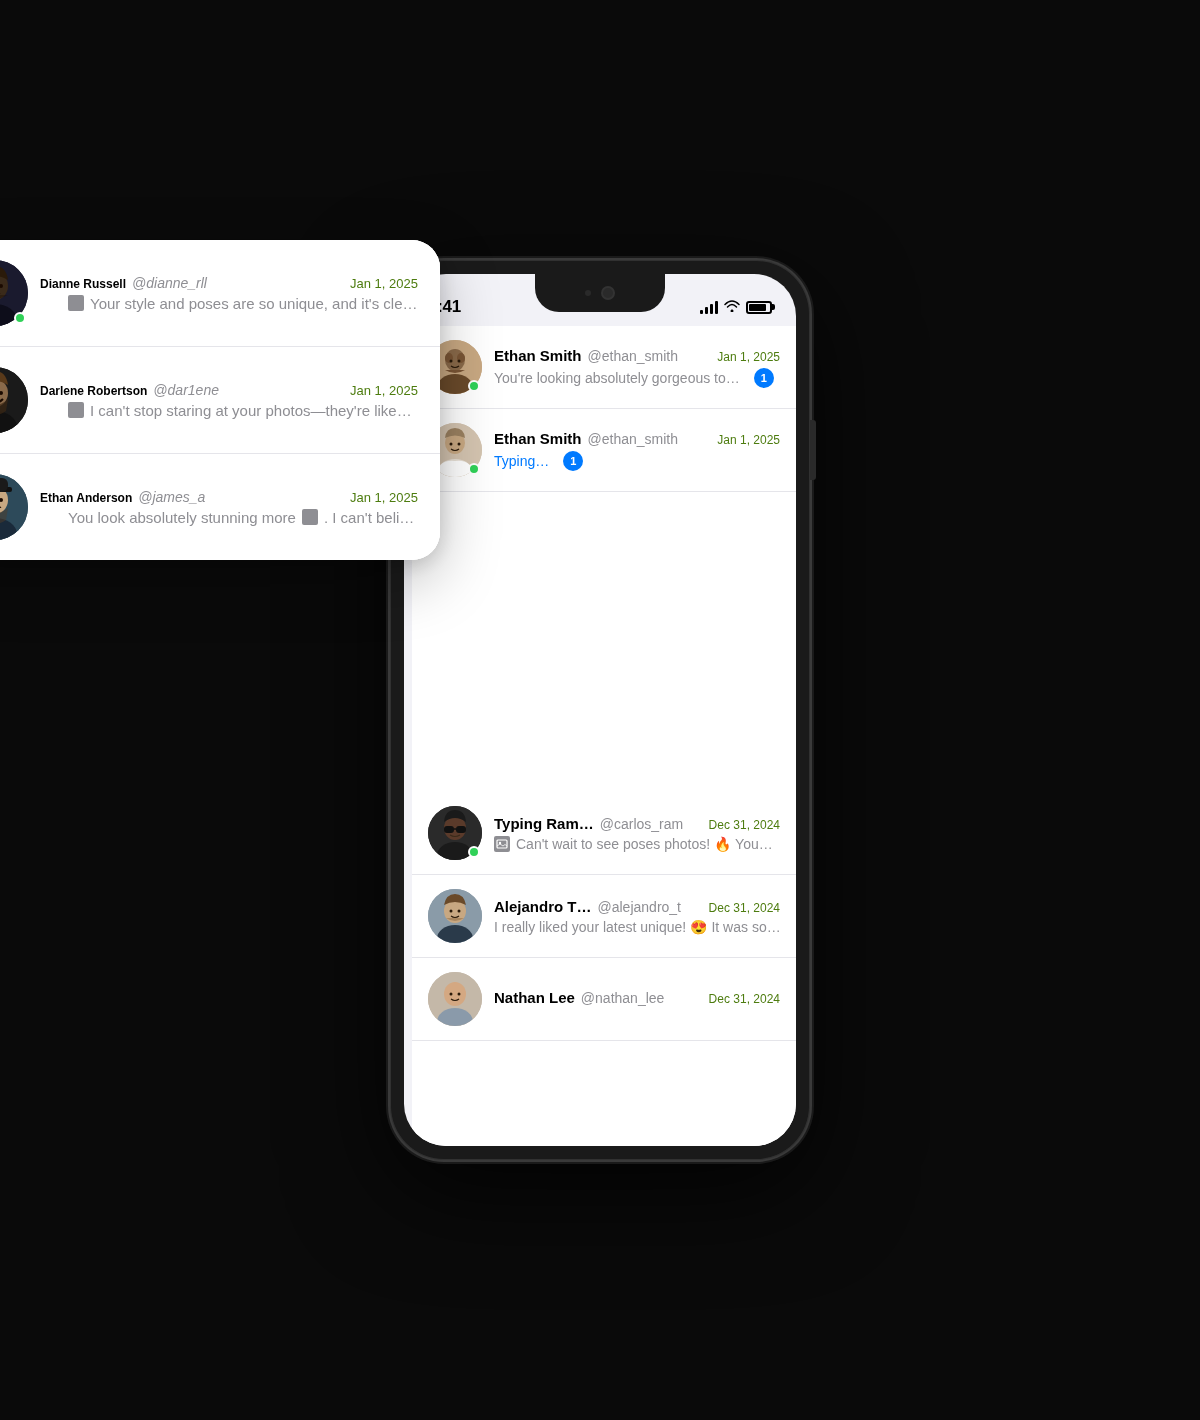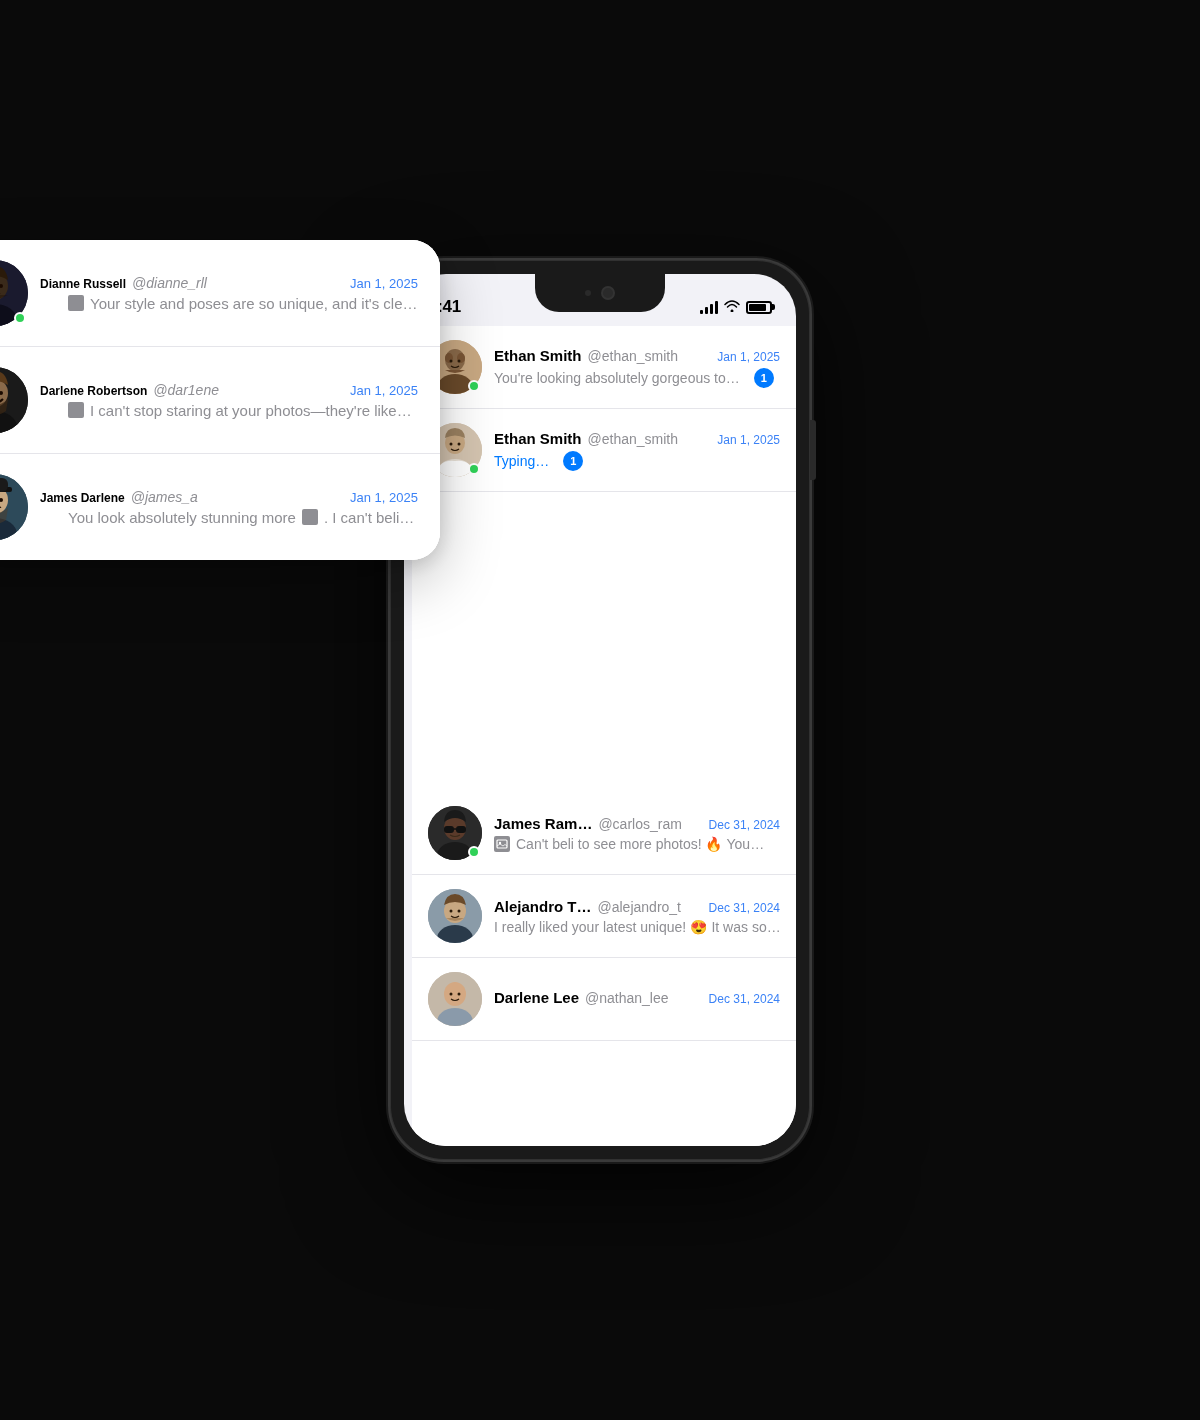--- a/index.html
+++ b/index.html
@@ -258,21 +258,21 @@
     }
 
     .sender-handle {
       font-size: 14px;
       color: #8e8e93;
       white-space: nowrap;
     }
 
     .message-date {
       font-size: 12px;
-      color: #3b82f6;
+      color: #4d7c0f;
       white-space: nowrap;
       margin-left: 8px;
     }
 
     .message-preview {
       display: flex;
       align-items: center;
       gap: 6px;
       font-size: 14px;
       color: #8e8e93;
@@ -496,34 +496,34 @@
               <rect x="28" y="20" width="10" height="7" rx="3" fill="#111"></rect>
               <line x1="26" y1="23" x2="28" y2="23" stroke="#111" stroke-width="1.5"></line>
               <path d="M22 29 Q27 32 32 29" stroke="#3a2a1a" stroke-width="1.2" fill="none"></path>
             </svg>
           </div>
           <div class="online-dot"></div>
         </div>
         <div class="message-content">
           <div class="message-header">
             <div class="sender-info">
-              <span class="sender-name">James Ram…</span>
+              <span class="sender-name">Typing Ram…</span>
               <span class="sender-handle">@carlos_ram</span>
             </div>
             <span class="message-date">Dec 31, 2024</span>
           </div>
           <div class="message-preview">
             <div class="image-placeholder">
               <svg width="12" height="10" viewBox="0 0 12 10" fill="none">
                 <rect x="1" y="1" width="10" height="8" rx="1" stroke="#fff" stroke-width="1.2" fill="none"></rect>
                 <circle cx="4" cy="4" r="1.2" fill="#fff"></circle>
                 <path d="M1 7 L4 5 L7 7 L9 5.5 L11 7" stroke="#fff" stroke-width="0.8" fill="none"></path>
               </svg>
             </div>
-            <span>Can't beli to see more photos! 🔥 You…</span>
+            <span>Can't wait to see poses photos! 🔥 You…</span>
           </div>
         </div>
       </div>
 
       <div class="message-item">
         <div class="avatar-container">
           <div class="avatar avatar-alejandro">
             <svg viewBox="0 0 54 54" xmlns="http://www.w3.org/2000/svg">
               <rect width="54" height="54" fill="#8a9ba8"></rect>
               <ellipse cx="27" cy="22" rx="11" ry="12" fill="#c8a882"></ellipse>
@@ -560,21 +560,21 @@
               <ellipse cx="27" cy="50" rx="18" ry="14" fill="#8a9aaa"></ellipse>
               <ellipse cx="23" cy="22" rx="1.5" ry="1.5" fill="#2a1a0a"></ellipse>
               <ellipse cx="31" cy="22" rx="1.5" ry="1.5" fill="#2a1a0a"></ellipse>
               <path d="M23 27 Q27 30 31 27" stroke="#2a1a0a" stroke-width="1.2" fill="none"></path>
             </svg>
           </div>
         </div>
         <div class="message-content">
           <div class="message-header">
             <div class="sender-info">
-              <span class="sender-name">Darlene Lee</span>
+              <span class="sender-name">Nathan Lee</span>
               <span class="sender-handle">@nathan_lee</span>
             </div>
             <span class="message-date">Dec 31, 2024</span>
           </div>
           <div class="message-preview">
             <span></span>
           </div>
         </div>
       </div>
 
@@ -663,21 +663,21 @@
           <rect x="16" y="13" width="34" height="5" rx="2" fill="#111"></rect>
           <rect x="20" y="4" width="26" height="14" rx="6" fill="#1a1a1a"></rect>
 
           <path d="M20 34 Q33 44 46 34 L44 46 Q33 54 22 46Z" fill="rgba(80,60,40,0.5)"></path>
         </svg>
       </div>
     </div>
     <div class="message-content">
       <div class="message-header">
         <div class="sender-info">
-          <span class="sender-name">James Darlene</span>
+          <span class="sender-name">Ethan Anderson</span>
           <span class="sender-handle">@james_a</span>
         </div>
         <span class="message-date">Jan 1, 2025</span>
       </div>
       <div class="message-preview">
         <span>You look absolutely stunning more </span>
         <div class="text-placeholder" style="display:inline-block; vertical-align: middle;"></div>
         <span>. I can't beli…</span>
       </div>
     </div>

